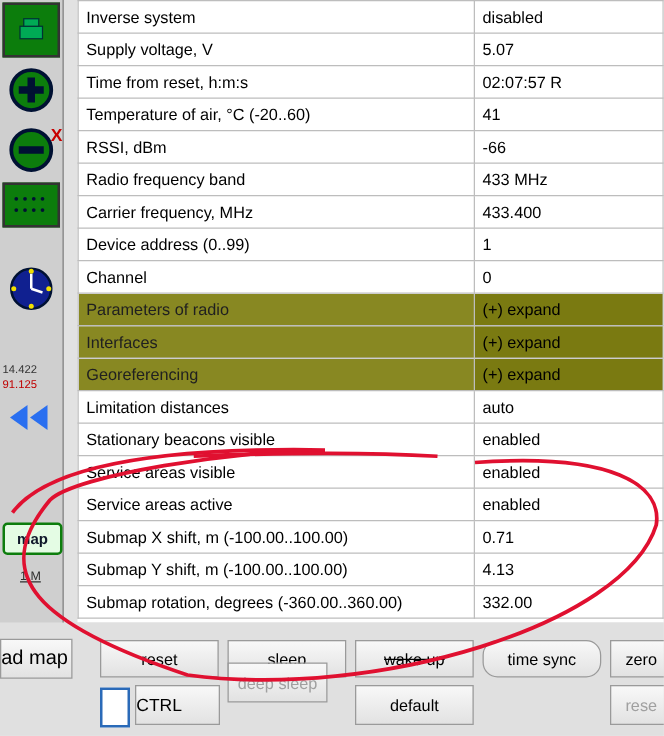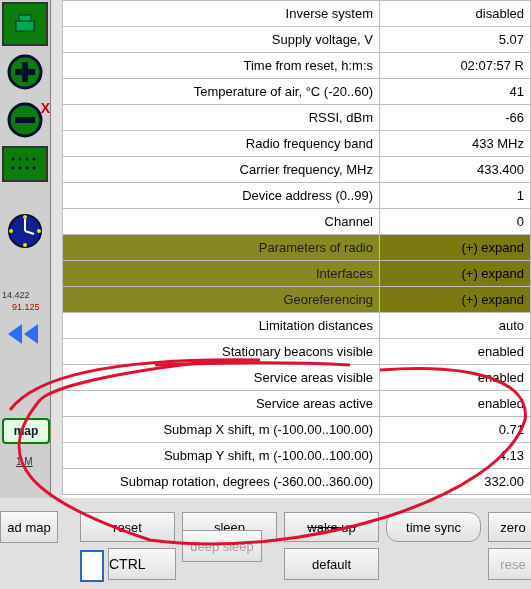--- a/index.html
+++ b/index.html
@@ -52,21 +52,20 @@
     left: 62px;
     top: 0;
     right: 0;
     height: 498px;
     background: #fff;
   }
   table.props {
     width: 100%;
     border-collapse: collapse;
     table-layout: fixed;
-    text-align: right;
   }
   table.props td {
     border: 1px solid #bdbdbd;
     height: 25px;
     padding: 0 6px;
     vertical-align: middle;
     background: #fff;
     overflow: hidden;
     white-space: nowrap;
   }
@@ -107,22 +106,21 @@
   .ad-map {
     position: absolute;
     left: 0;
     top: 498px;
     height: 30px;
     width: 56px;
     border: 1px solid #9a9a9a;
     background: linear-gradient(#f8f8f8, #e2e2e2);
     display: flex;
     align-items: center;
-    justify-content: center;
-    font-size: 13px;
+    font-size: 16px;
     z-index: 12;
   }
   .ctrl-box {
     position: absolute;
     height: 32px;
     border: 1px solid #9a9a9a;
     background: linear-gradient(#f8f8f8, #e2e2e2);
     display: flex;
     align-items: center;
     justify-content: flex-start;
@@ -211,21 +209,21 @@
       <circle cx="19" cy="19" r="16" fill="#102090" stroke="#013" stroke-width="2"></circle>
       <line x1="19" y1="19" x2="19" y2="7" stroke="#fff" stroke-width="2"></line>
       <line x1="19" y1="19" x2="28" y2="22" stroke="#fff" stroke-width="2"></line>
       <circle cx="5" cy="19" r="2" fill="#f2e000"></circle>
       <circle cx="33" cy="19" r="2" fill="#f2e000"></circle>
       <circle cx="19" cy="5" r="2" fill="#f2e000"></circle>
       <circle cx="19" cy="33" r="2" fill="#f2e000"></circle>
     </svg>
   </div>
   <div class="under-label" style="top:290px;left:2px;">14.422</div>
-  <div class="under-label" style="top:302px;left:12px;color:#c00000;">91.125</div>
+  <div class="under-label" style="top:302px;left:2px;color:#c00000;">91.125</div>
   <div style="position:absolute;top:320px;left:2px;">
     <svg width="44" height="28">
           <path d="M20 4 L6 14 L20 24 Z" fill="#2a6ff0"></path>
           <path d="M36 4 L22 14 L36 24 Z" fill="#2a6ff0"></path>
         </svg>
   </div>
 </div>
 
 <div class="map-badge" style="top:418px;">
   <span>map</span>

